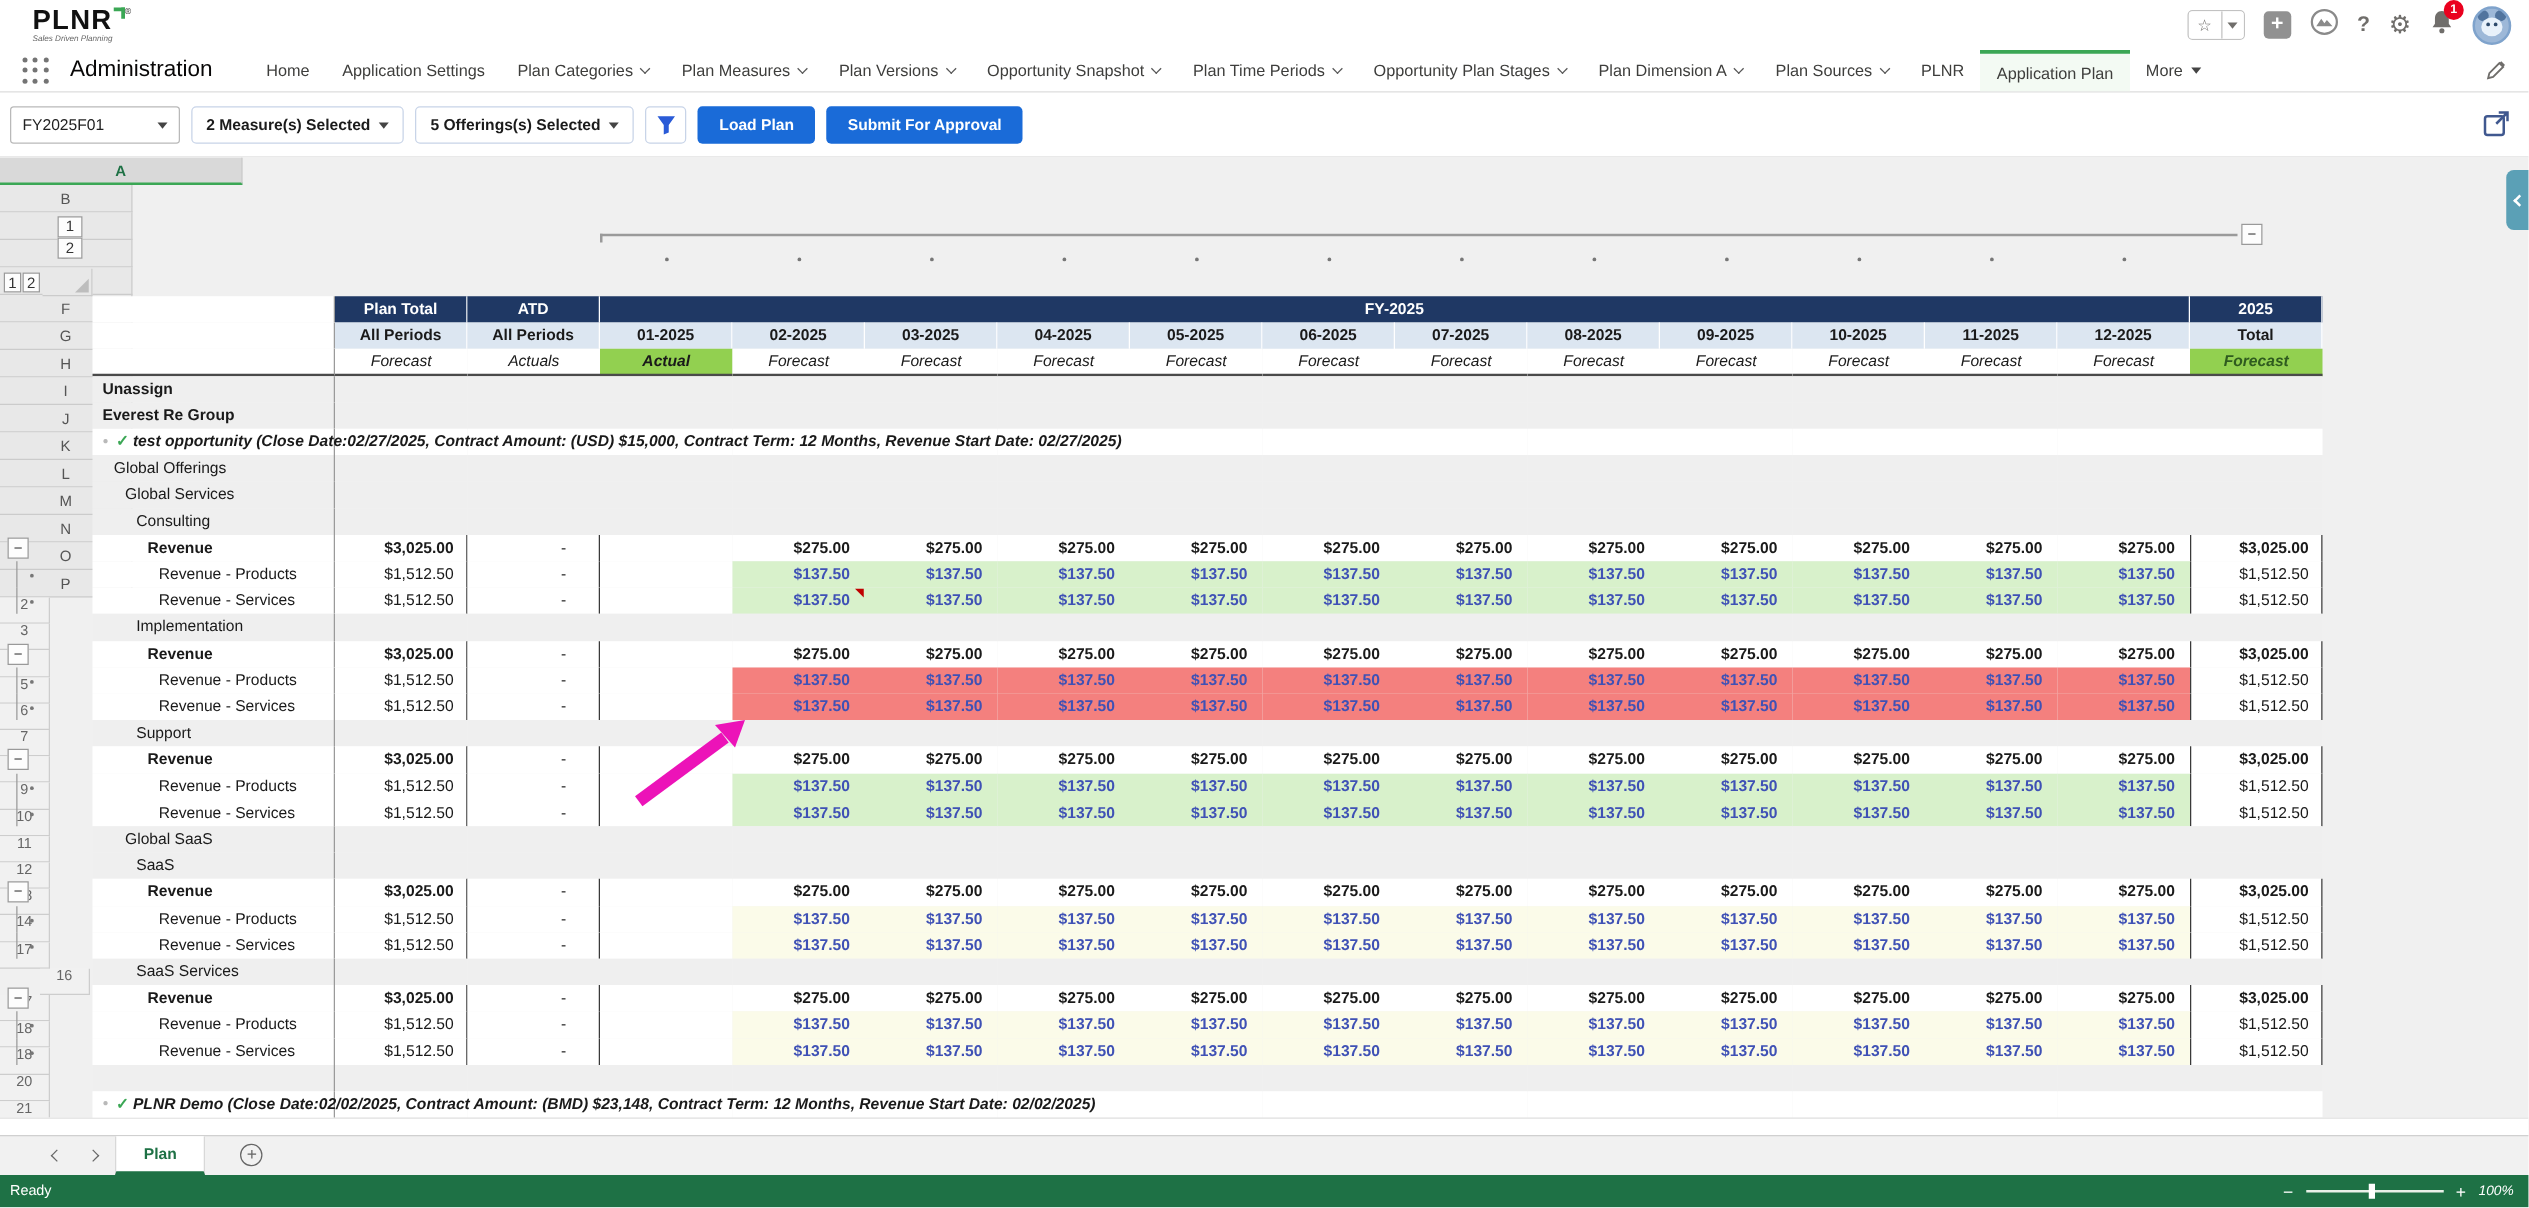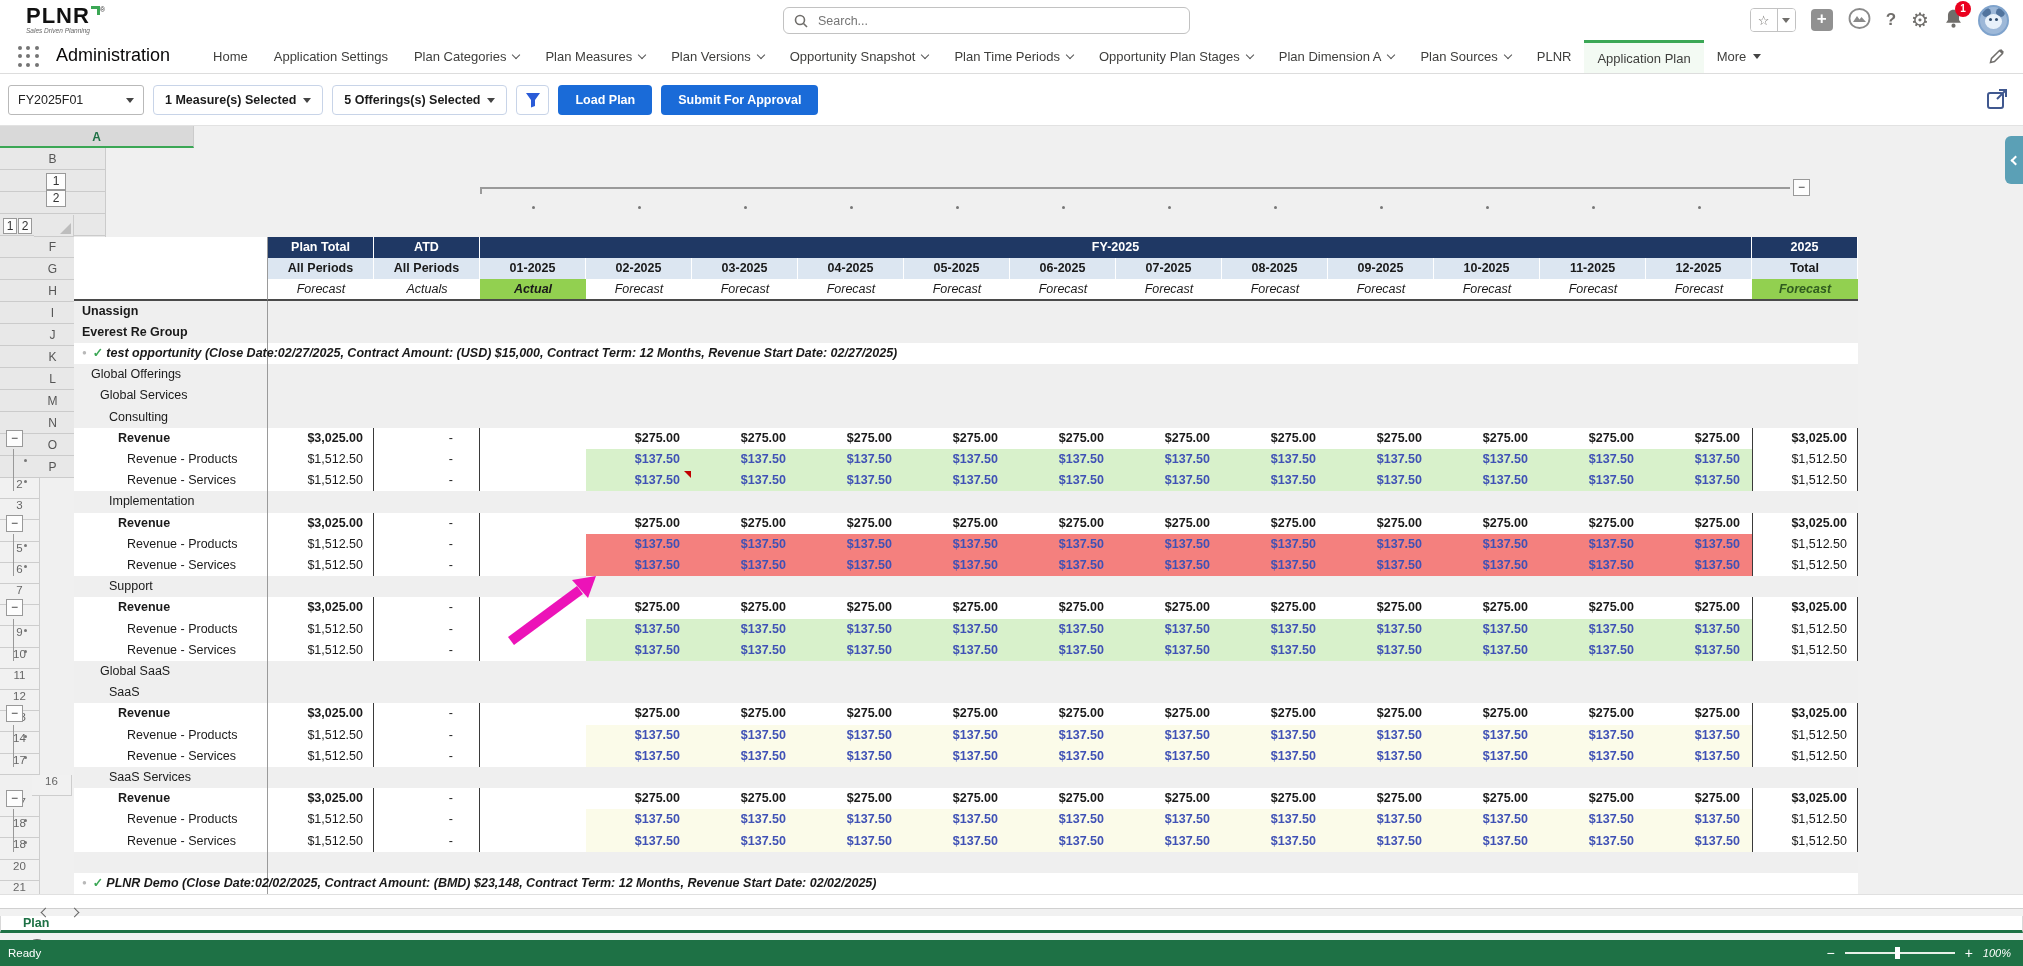--- a/index.html
+++ b/index.html
@@ -85,21 +85,21 @@
   .bracket-tick { position:absolute; width:2px; height:6px; background:#9a9a9a; }
   .corner { position:absolute; background:#e8e8e8; border-right:1px solid #cbcbcb; border-bottom:1px solid #cbcbcb; }
   .corner .tri { position:absolute; right:2px; bottom:2px; width:0; height:0; border-bottom:11px solid #bdbdbd; border-left:11px solid transparent; }
   .op-cell { overflow:visible; z-index:5; background:#fff; }
   .op-bullet { color:#b9b9b9; font-size:8px; vertical-align:2px; margin-right:6px; }
   .op-check { color:var(--tab-green); font-weight:bold; font-style:normal; margin-right:3px; }
   .op-text { font-weight:bold; font-style:italic; }
   .hscroll-strip { position:absolute; left:0; width:2023px; background:#ffffff; border-top:1px solid #e0e0e0; }
 
   
-  #sheettabs { position:absolute; top:908px; left:0; width:2023px; height:32px; background:#f1f1f1; border-top:1px solid #d0d0d0; display:flex; align-items:stretch;flex-direction:column; }
+  #sheettabs { position:absolute; top:908px; left:0; width:2023px; height:32px; background:#f1f1f1; border-top:1px solid #d0d0d0; display:flex; align-items:stretch; }
   .tab-arrows { display:flex; align-items:center; gap:22px; padding:0 14px 0 42px; }
   .tchev { width:7px; height:7px; border-left:1.6px solid #666; border-bottom:1.6px solid #666; }
   .tchev.left { transform:rotate(45deg); }
   .tchev.right { transform:rotate(-135deg); }
   .sheet-tab { background:#fff; border-bottom:3px solid var(--excel-green); color:var(--excel-green); font-weight:bold; font-size:12.5px; display:flex; align-items:center; padding:0 22px; border-left:1px solid #d8d8d8; border-right:1px solid #d8d8d8; }
   .add-sheet { width:18px; height:18px; border:1.5px solid #666; border-radius:50%; color:#666; font-size:14px; line-height:15px; text-align:center; margin:6px 0 0 28px; }
   #statusbar { position:absolute; top:940px; left:0; width:2023px; height:26px; background:var(--excel-green); color:#fff; font-size:11.5px; display:flex; align-items:center; }
   .status-left { padding-left:8px; }
   .zoom-ctrl { position:absolute; right:12px; top:0; height:26px; display:flex; align-items:center; gap:10px; color:#fff; }
   .zoom-track { position:relative; width:110px; height:2px; background:#e8f0e8; }
@@ -111,29 +111,20 @@
 </style>
 </head>
 <body>
 
 <div id="app">
 
   <div id="topbar">
     <div class="logo-wrap">
       <div><span class="logo-text">PLNR</span><span class="logo-mark"></span><span class="logo-reg">®</span></div>
       <div class="logo-tag">Sales Driven Planning</div>
-    </div>
-    <div class="searchbox">
-      <span class="search-glyph">
-        <svg width="14" height="14" viewBox="0 0 14 14">
-            <circle cx="6" cy="6" r="4.5" fill="none" stroke="#706e6b" stroke-width="1.6"></circle>
-            <line x1="9.5" y1="9.5" x2="13" y2="13" stroke="#706e6b" stroke-width="1.6"></line>
-          </svg>
-      </span>
-      <input placeholder="Search..." style="">
     </div>
     <div class="top-icons">
       <div class="star-group">
         <span class="star-seg">☆</span>
         <span class="star-seg">
             <span class="caret-filled" style="margin-left:0;border-top-color:#706e6b;"></span>
           </span>
       </div>
       <div class="plus-btn">+</div>
       <div>
@@ -230,21 +221,21 @@
         <path d="M1.5 14.5l1-4 8-8 3 3-8 8zM11.5 1.5l3 3" fill="none" stroke="#706e6b" stroke-width="1.5"></path>
       </svg>
   </div>
 
   <div id="toolbar">
     <div class="select-box">
       <span>FY2025F01</span>
       <span class="caret-filled"></span>
     </div>
     <div class="dd-btn">
-      <span>1 Measure(s) Selected</span>
+      <span>2 Measure(s) Selected</span>
       <span class="caret-filled" style="margin-left:0"></span>
     </div>
     <div class="dd-btn">
       <span>5 Offerings(s) Selected</span>
       <span class="caret-filled" style="margin-left:0"></span>
     </div>
     <div class="icon-btn">
       <svg width="16" height="16" viewBox="0 0 16 16">
           <path d="M1 1h14L10 8v6l-4 1.5V8z" fill="#2a5bd7"></path>
         </svg>

